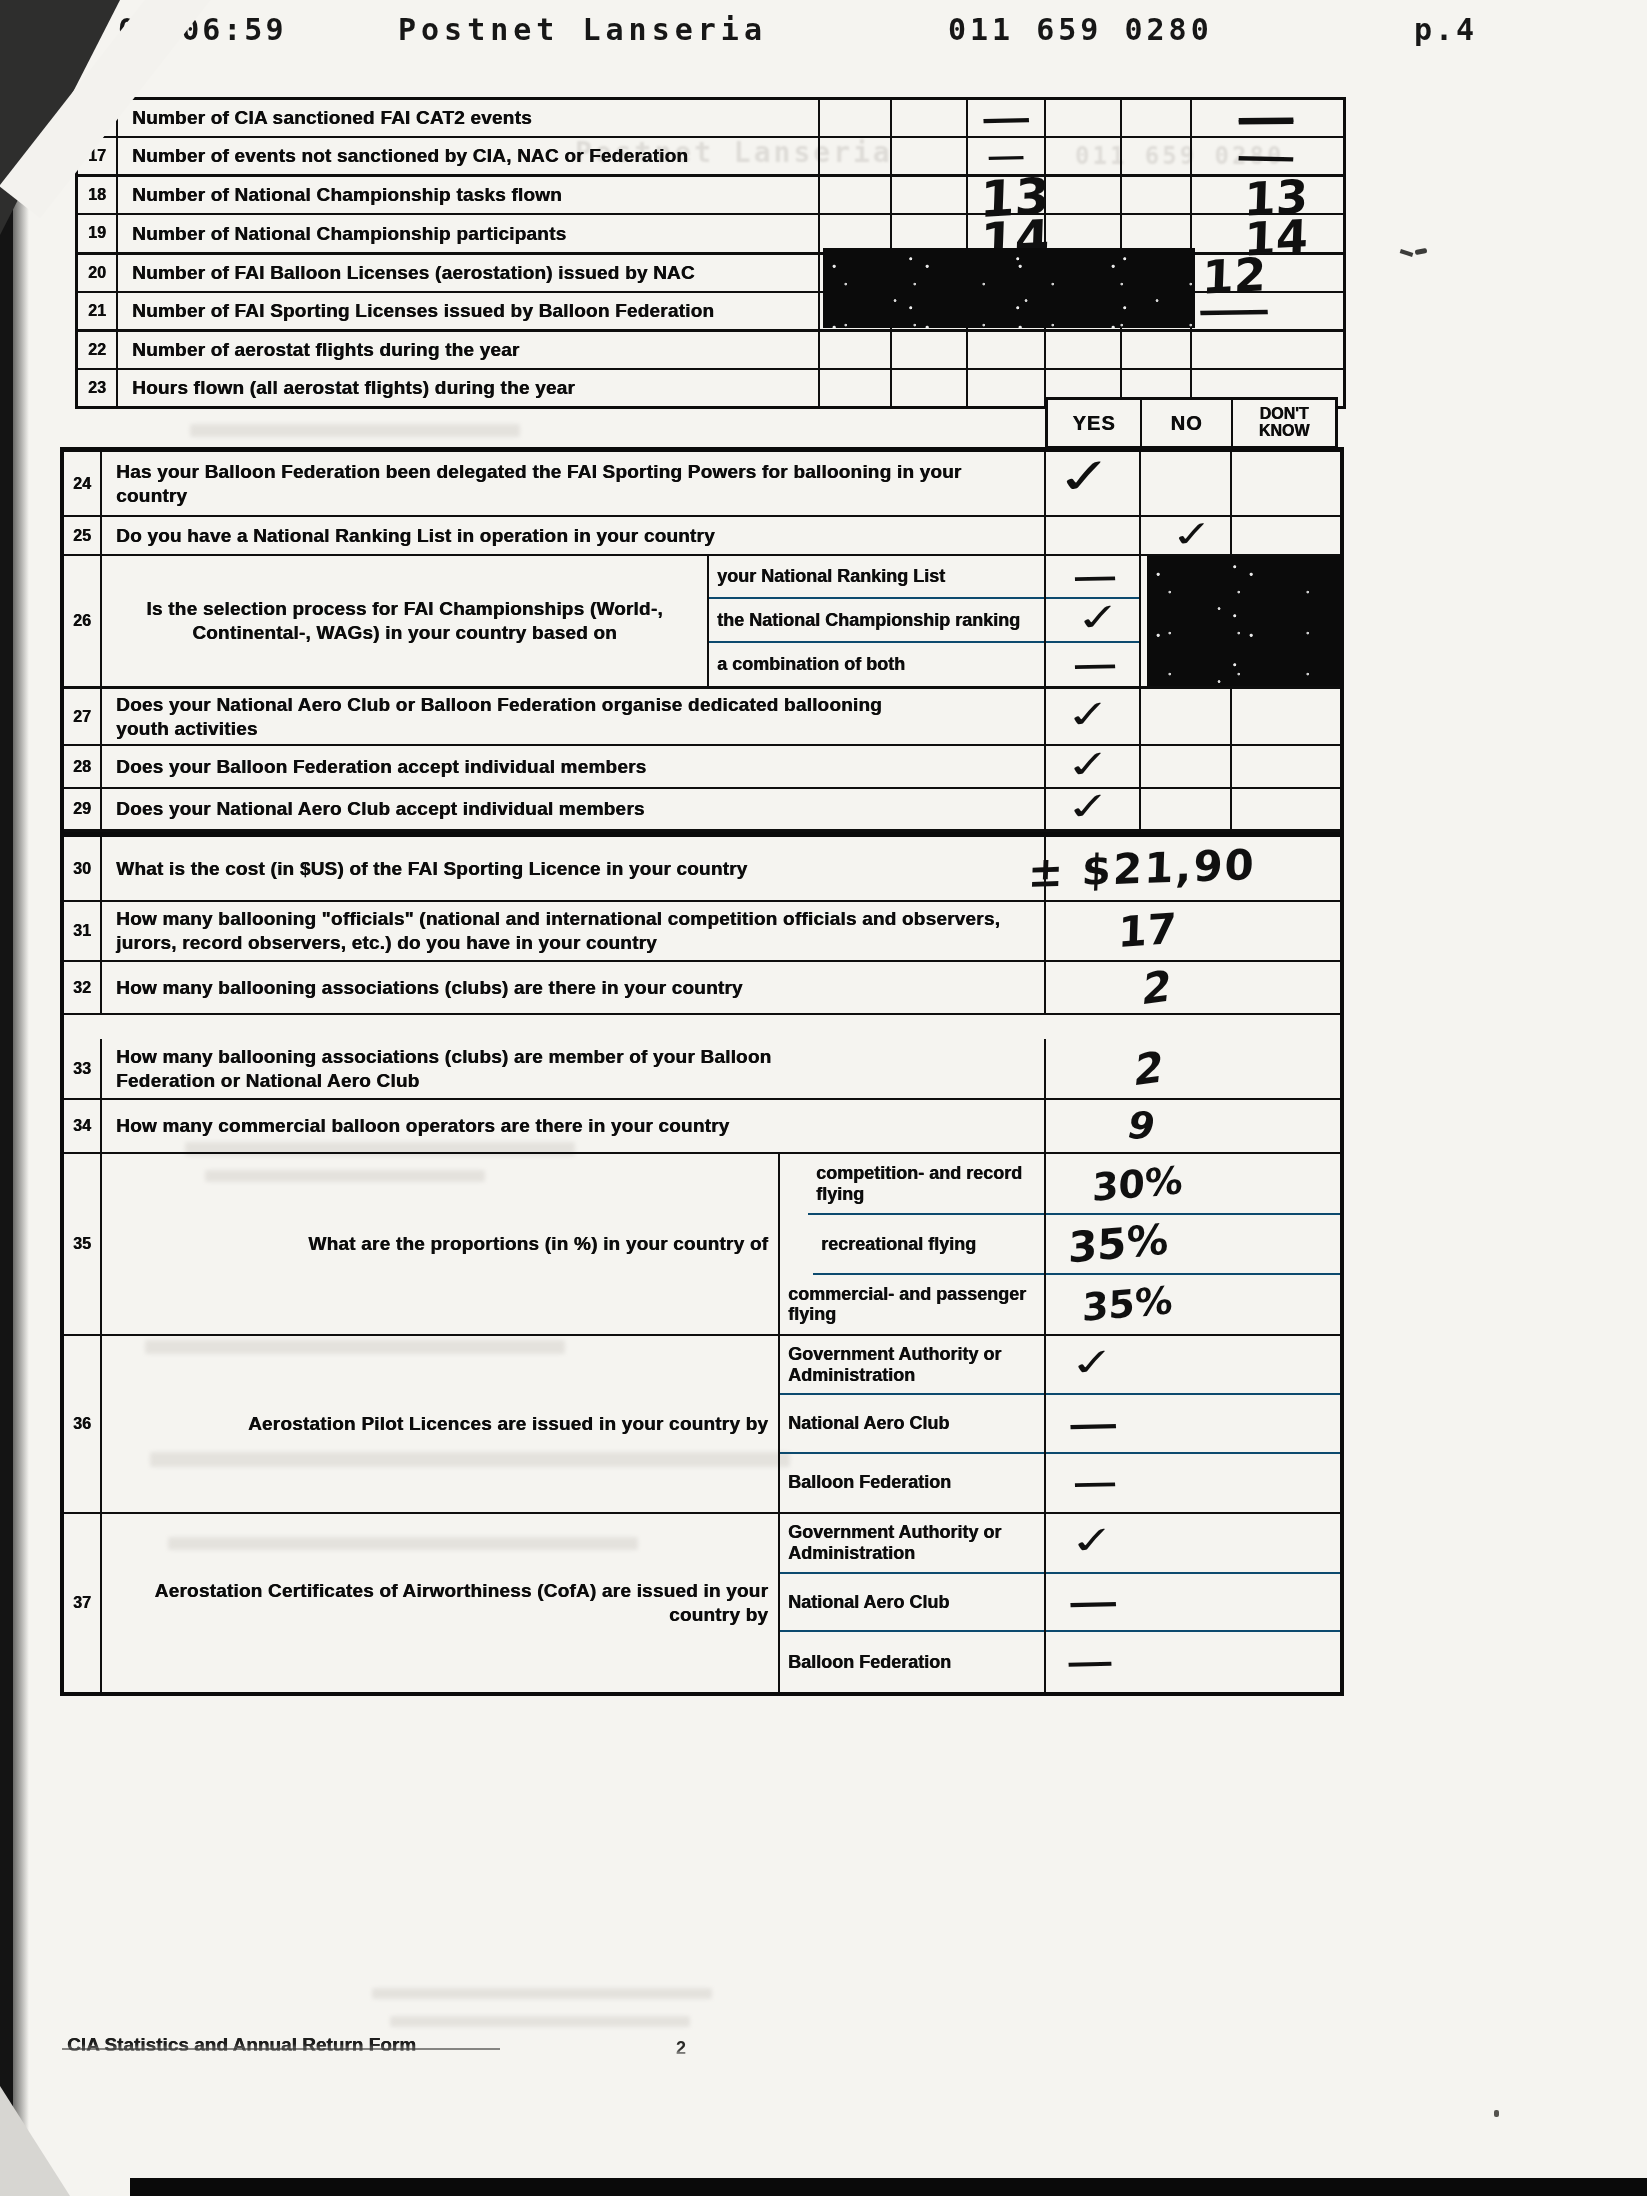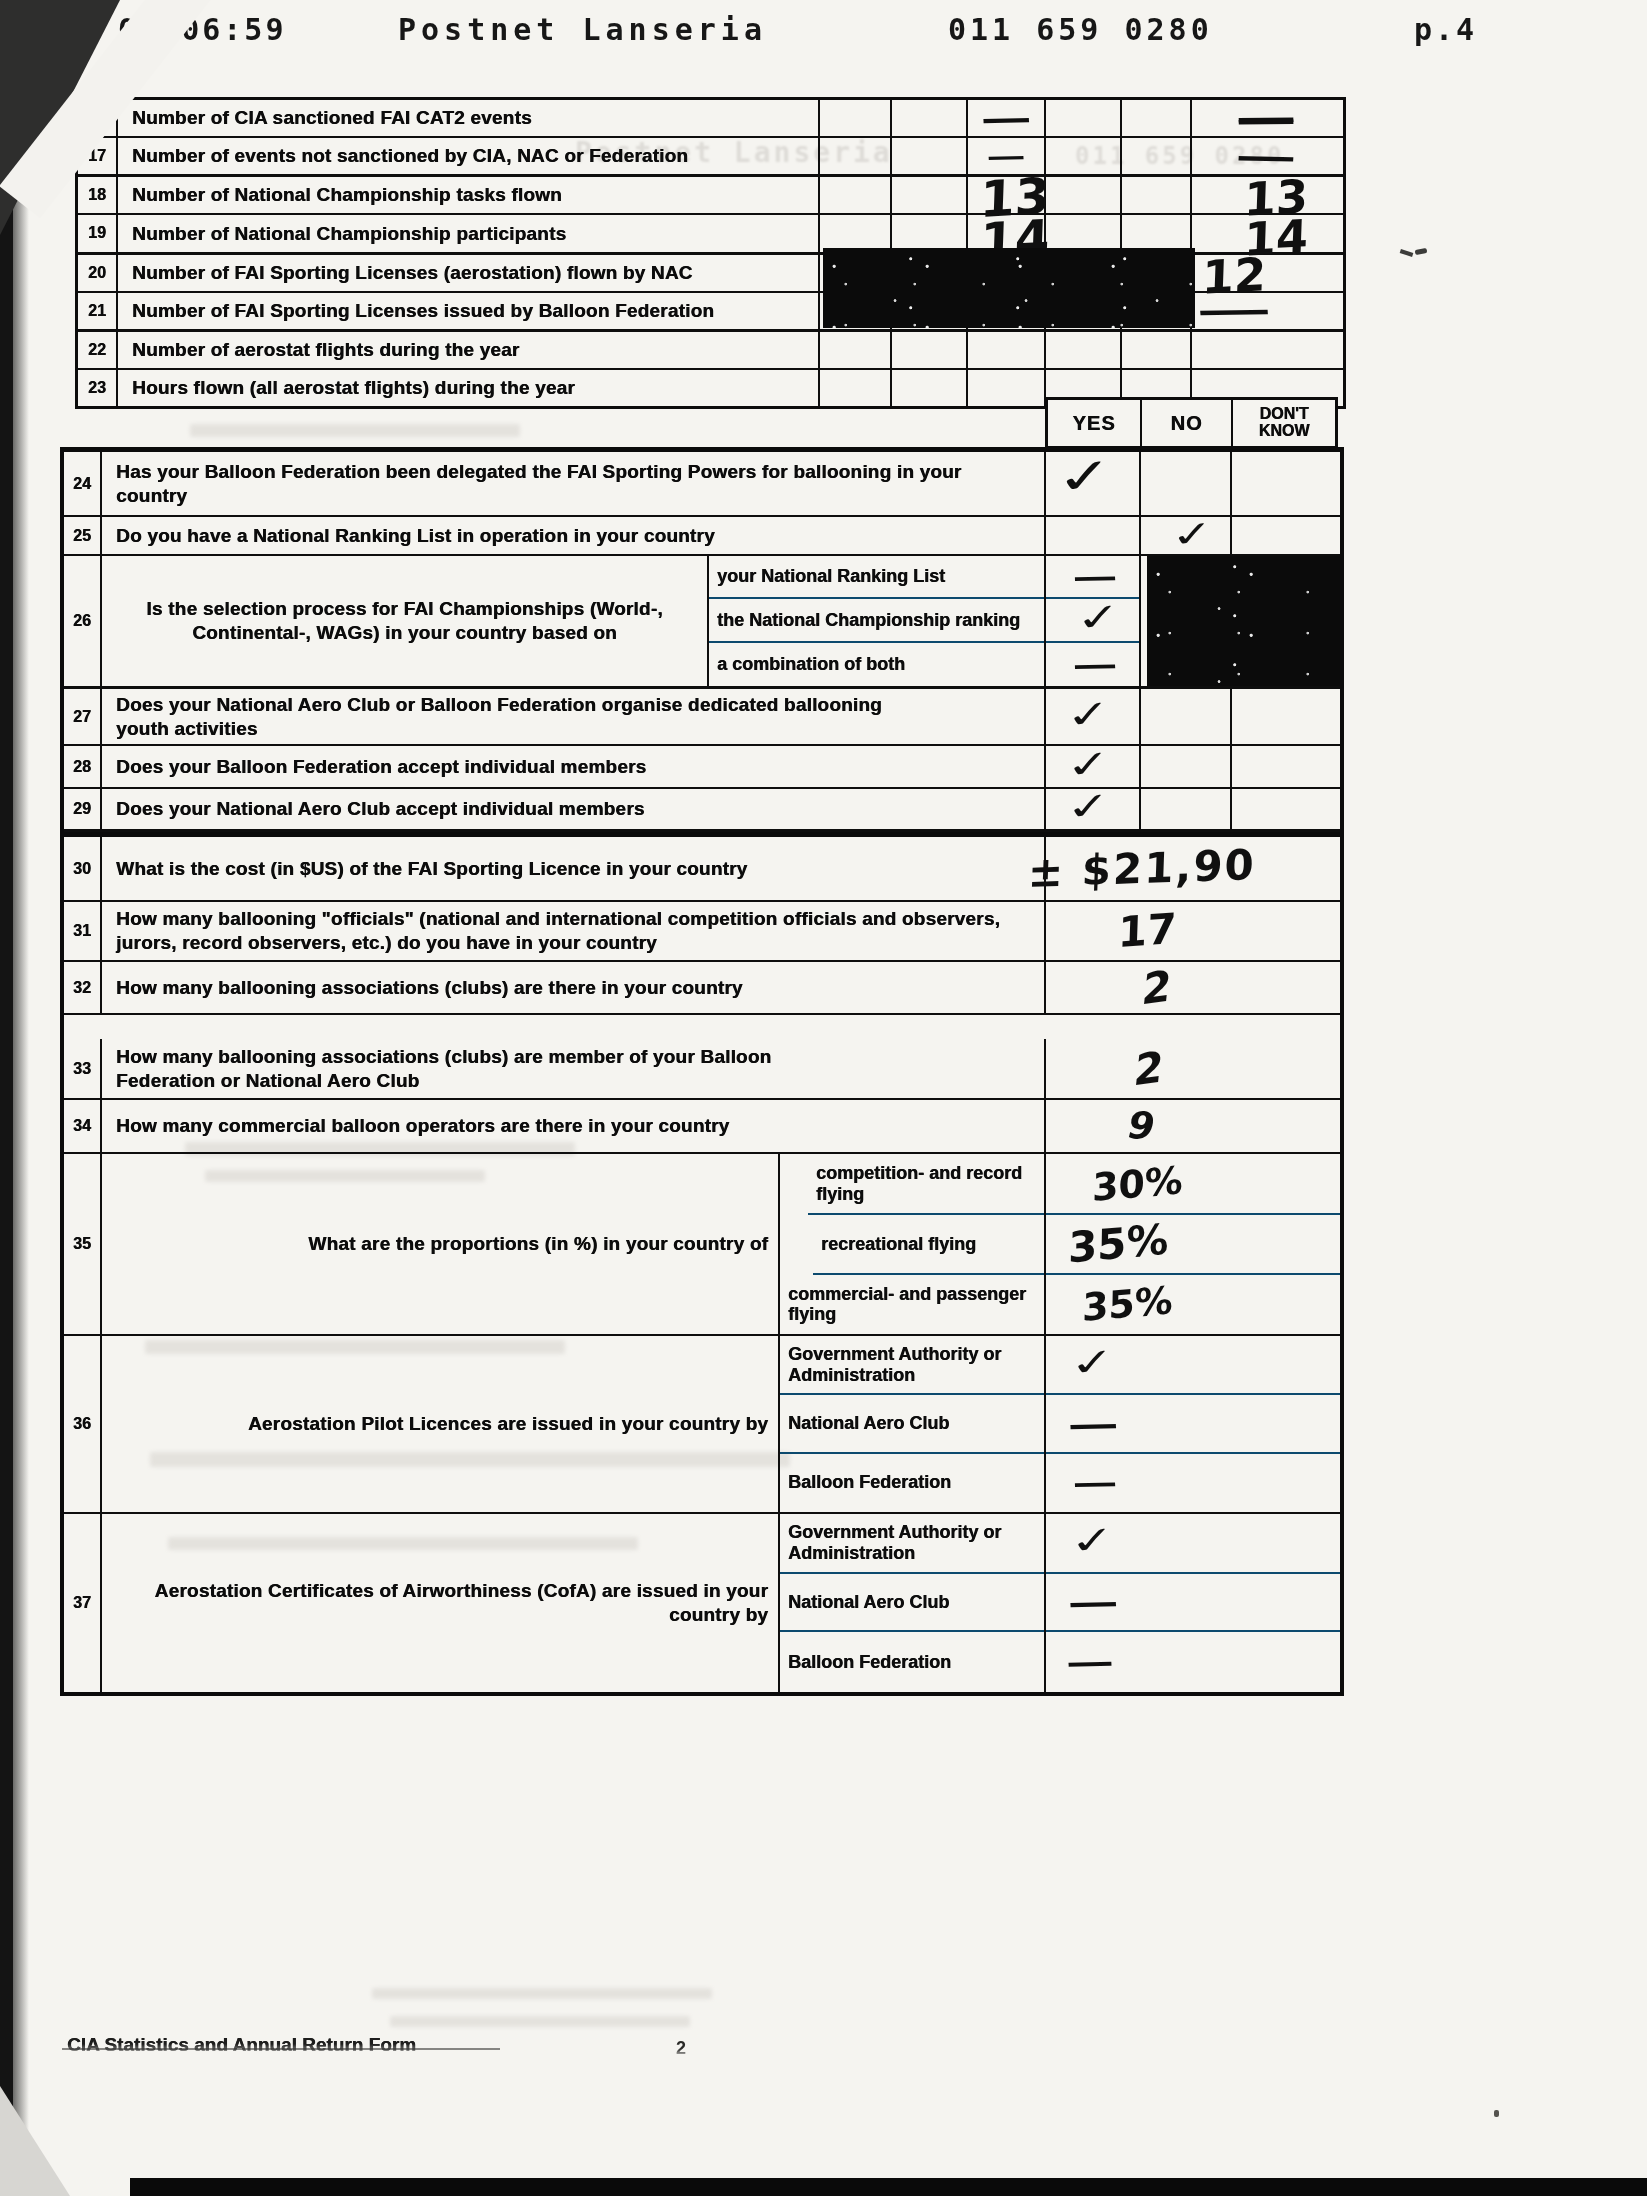--- a/index.html
+++ b/index.html
@@ -219,21 +219,21 @@
         <div class="t1c w5"></div>
       <div class="t1c t1ans">
           <span class="hw bignum2" style="top:0;">14</span>
         </div>
     </div>
     <div class="t1r">
       <div class="t1c t1num">
           <span class="numlab">20</span>
         </div>
       <div class="t1c t1q">
-          <span class="q">Number of FAI Sporting Licenses (aerostation) flown by NAC</span>
+          <span class="q">Number of FAI Balloon Licenses (aerostation) issued by NAC</span>
         </div>
       <div class="t1c w1"></div>
         <div class="t1c w2"></div>
         <div class="t1c w3"></div>
       <div class="t1c w4"></div>
         <div class="t1c w5"></div>
       <div class="t1c t1ans">
           <span class="hw bignum2 n12">12</span>
         </div>
     </div>

